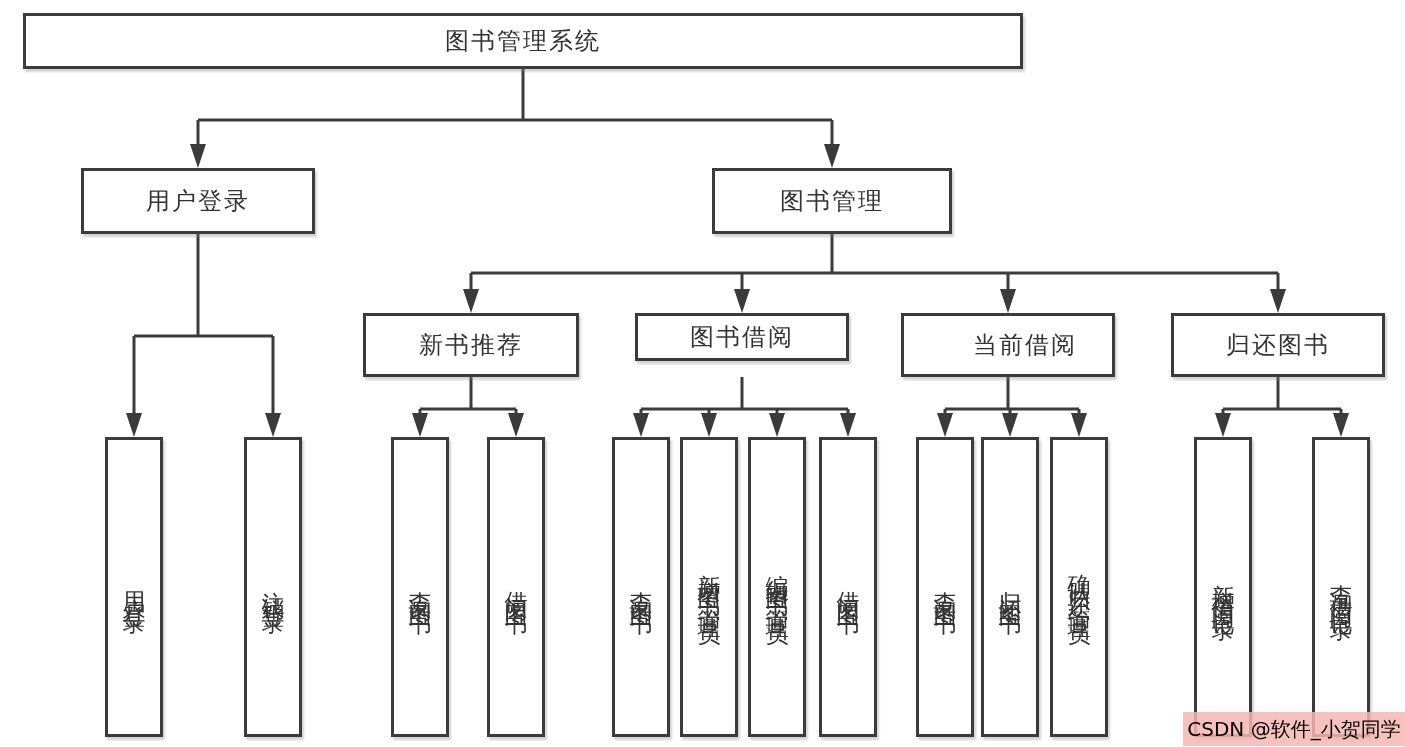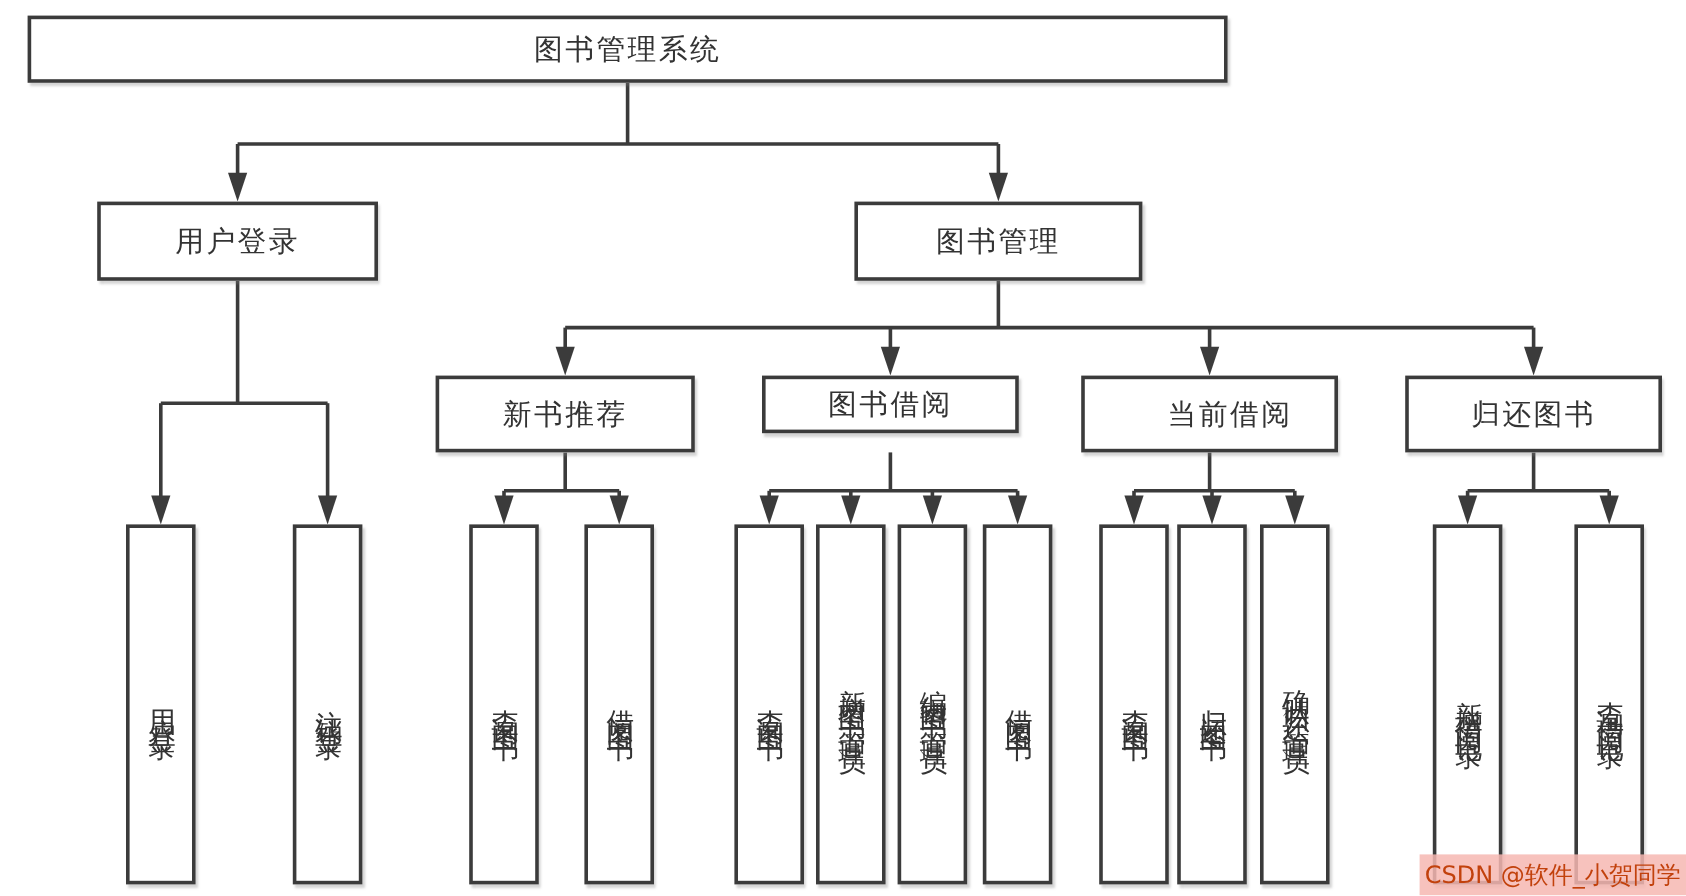--- a/index.html
+++ b/index.html
@@ -62,21 +62,21 @@
   #l-cur-r   { left: 981px; }
   #l-cur-c   { left: 1050px; }
   #l-log-a   { left: 1194px; }
   #l-log-q   { left: 1312px; }
   
   #watermark {
     position: absolute;
     left: 1183px; top: 712px;
     width: 222px; height: 34px;
     background: rgba(246, 183, 178, 0.85);
-    color: #c2410c;
+    color: #000000;
     font-size: 20px;
     display: flex;
     align-items: center;
     justify-content: center;
     white-space: nowrap;
   }
 </style>
 </head>
 <body>
 

